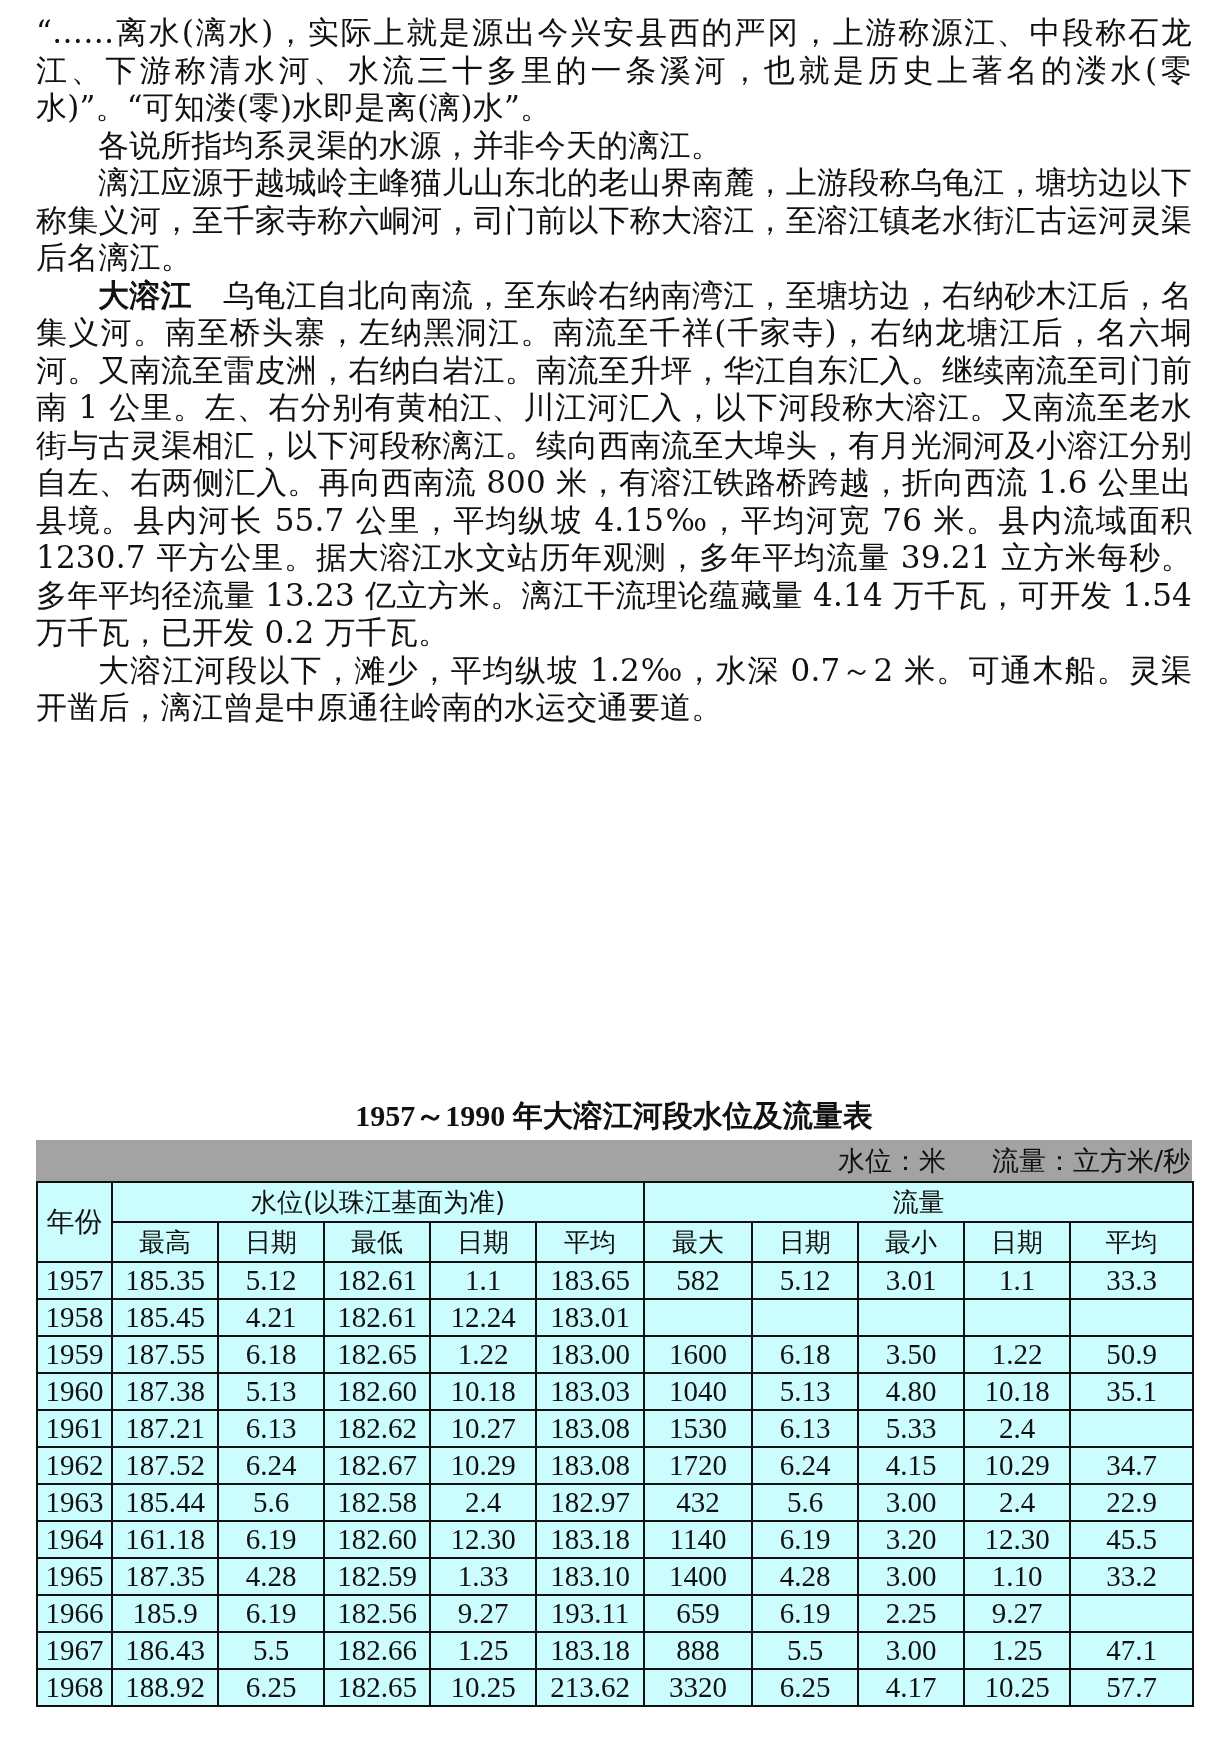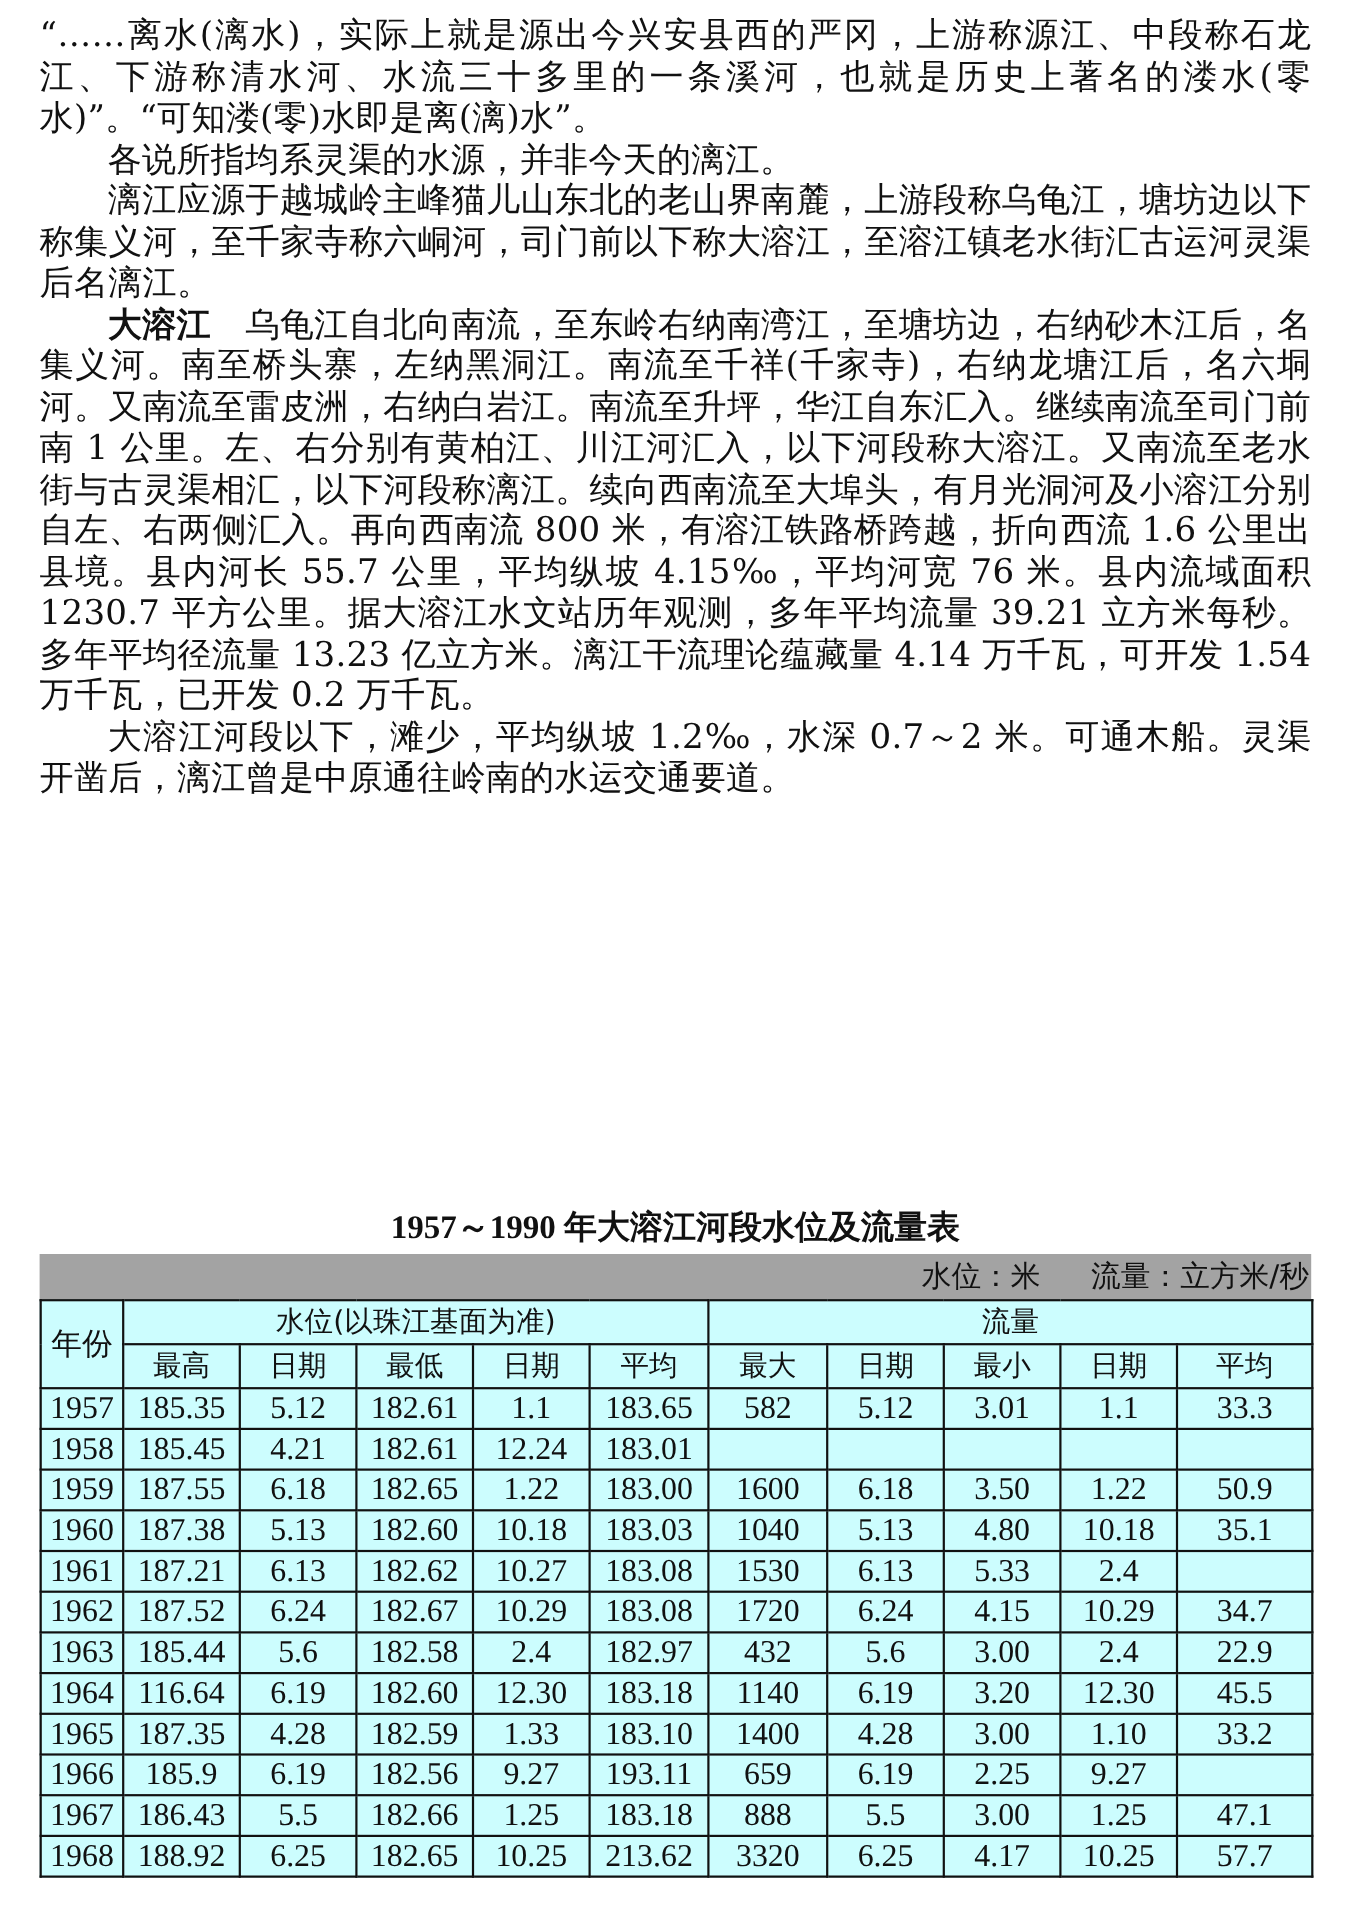--- a/index.html
+++ b/index.html
@@ -235,21 +235,21 @@
           <td>2.4</td>
           <td>182.97</td>
           <td>432</td>
           <td>5.6</td>
           <td>3.00</td>
           <td>2.4</td>
           <td>22.9</td>
         </tr>
       <tr>
           <td>1964</td>
-          <td>116.64</td>
+          <td>161.18</td>
           <td>6.19</td>
           <td>182.60</td>
           <td>12.30</td>
           <td>183.18</td>
           <td>1140</td>
           <td>6.19</td>
           <td>3.20</td>
           <td>12.30</td>
           <td>45.5</td>
         </tr>

